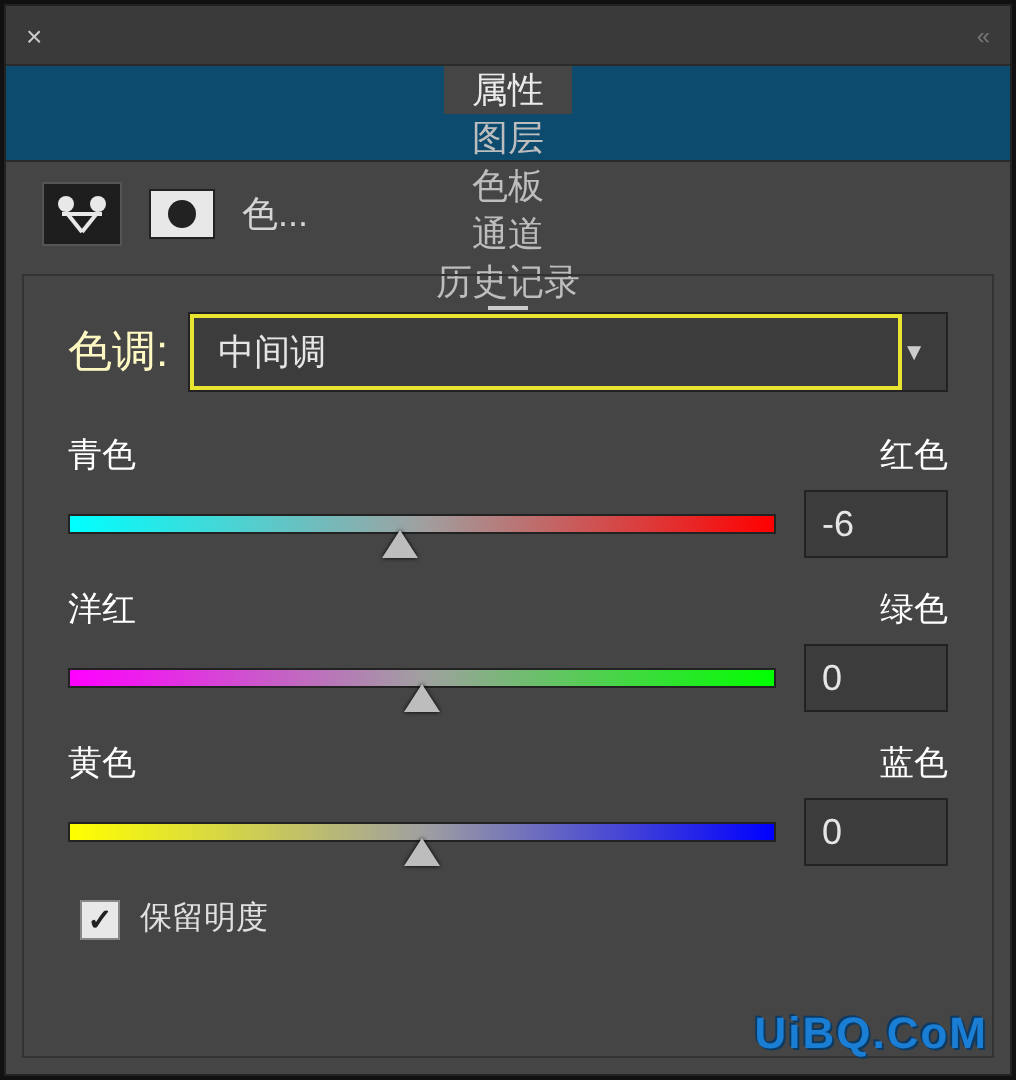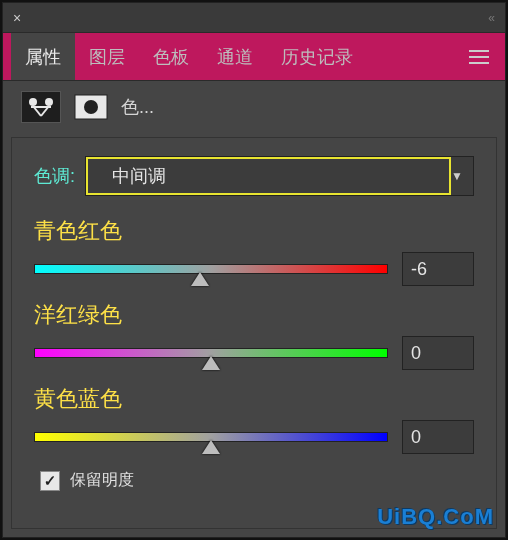--- a/index.html
+++ b/index.html
@@ -26,24 +26,25 @@
     padding: 0 10px;
     border-bottom: 1px solid #2a2a2a;
     justify-content: space-between;
   }
   .titlebar .left { display:flex; align-items:center; gap:4px;}
   .close-x { color: #ccc; font-size: 14px; cursor: default; }
   .collapse { color:#777; font-size:12px;}
   .tabs {
     display: flex;
     align-items: center;
-    background: #be185d;
+    background: #0c4a6e;
     padding: 0 8px;
     height: 48px;
     border-bottom: 1px solid #2a2a2a;
+    flex-direction: column;
   }
   .tab {
     padding: 0 14px;
     height: 100%;
     display:flex; align-items:center;
     font-size: 18px;
     color: #bdbdbd;
     cursor: default;
   }
   .tab.active {
@@ -66,37 +67,37 @@
     background:#454545;
   }
   .adj-name { font-size:18px; color:#d5d5d5; }
   .content {
     padding: 18px 22px;
     border: 1px solid #333;
     margin: 10px 8px 8px 8px;
     flex:1;
   }
   .row { display:flex; align-items:center; gap:10px; margin-bottom:20px; }
-  .tone-label { font-size:18px; color:#5eead4; }
+  .tone-label { font-size:22px; color:#fef9c3; }
   .select {
     flex:1; height:38px;
     background:#3c3c3c; border:2px solid #e8e430;
     display:flex; align-items:center; justify-content:space-between;
-    padding:0 24px; color:#e5e5e5; font-size:18px;
+    padding:0 12px; color:#e5e5e5; font-size:18px;
   }
   .select-outer {
     flex:1; display:flex; align-items:center;
     background:#3c3c3c; border:1px solid #222;
     padding-right:10px;
   }
   .chevron { color:#ccc; font-size:12px; }
   .slider-group { margin-bottom: 14px; }
   .slider-labels {
-    display:flex; 
-    font-size:22px; color:#fde047; margin-bottom:6px;
+    display:flex; justify-content:space-between;
+    font-size:17px; color:#ffffff; margin-bottom:6px;
     align-items:center;
   }
   .slider-wrap { display:flex; align-items:center; gap:14px; }
   .track {
     flex:1; height:10px; position:relative;
     border:1px solid #222;
   }
   .grad-cr { background: linear-gradient(to right, #00ffff, #a0a0a0 50%, #ff0000); }
   .grad-mg { background: linear-gradient(to right, #ff00ff, #a0a0a0 50%, #00ff00); }
   .grad-yb { background: linear-gradient(to right, #ffff00, #a0a0a0 50%, #0000ff); }

